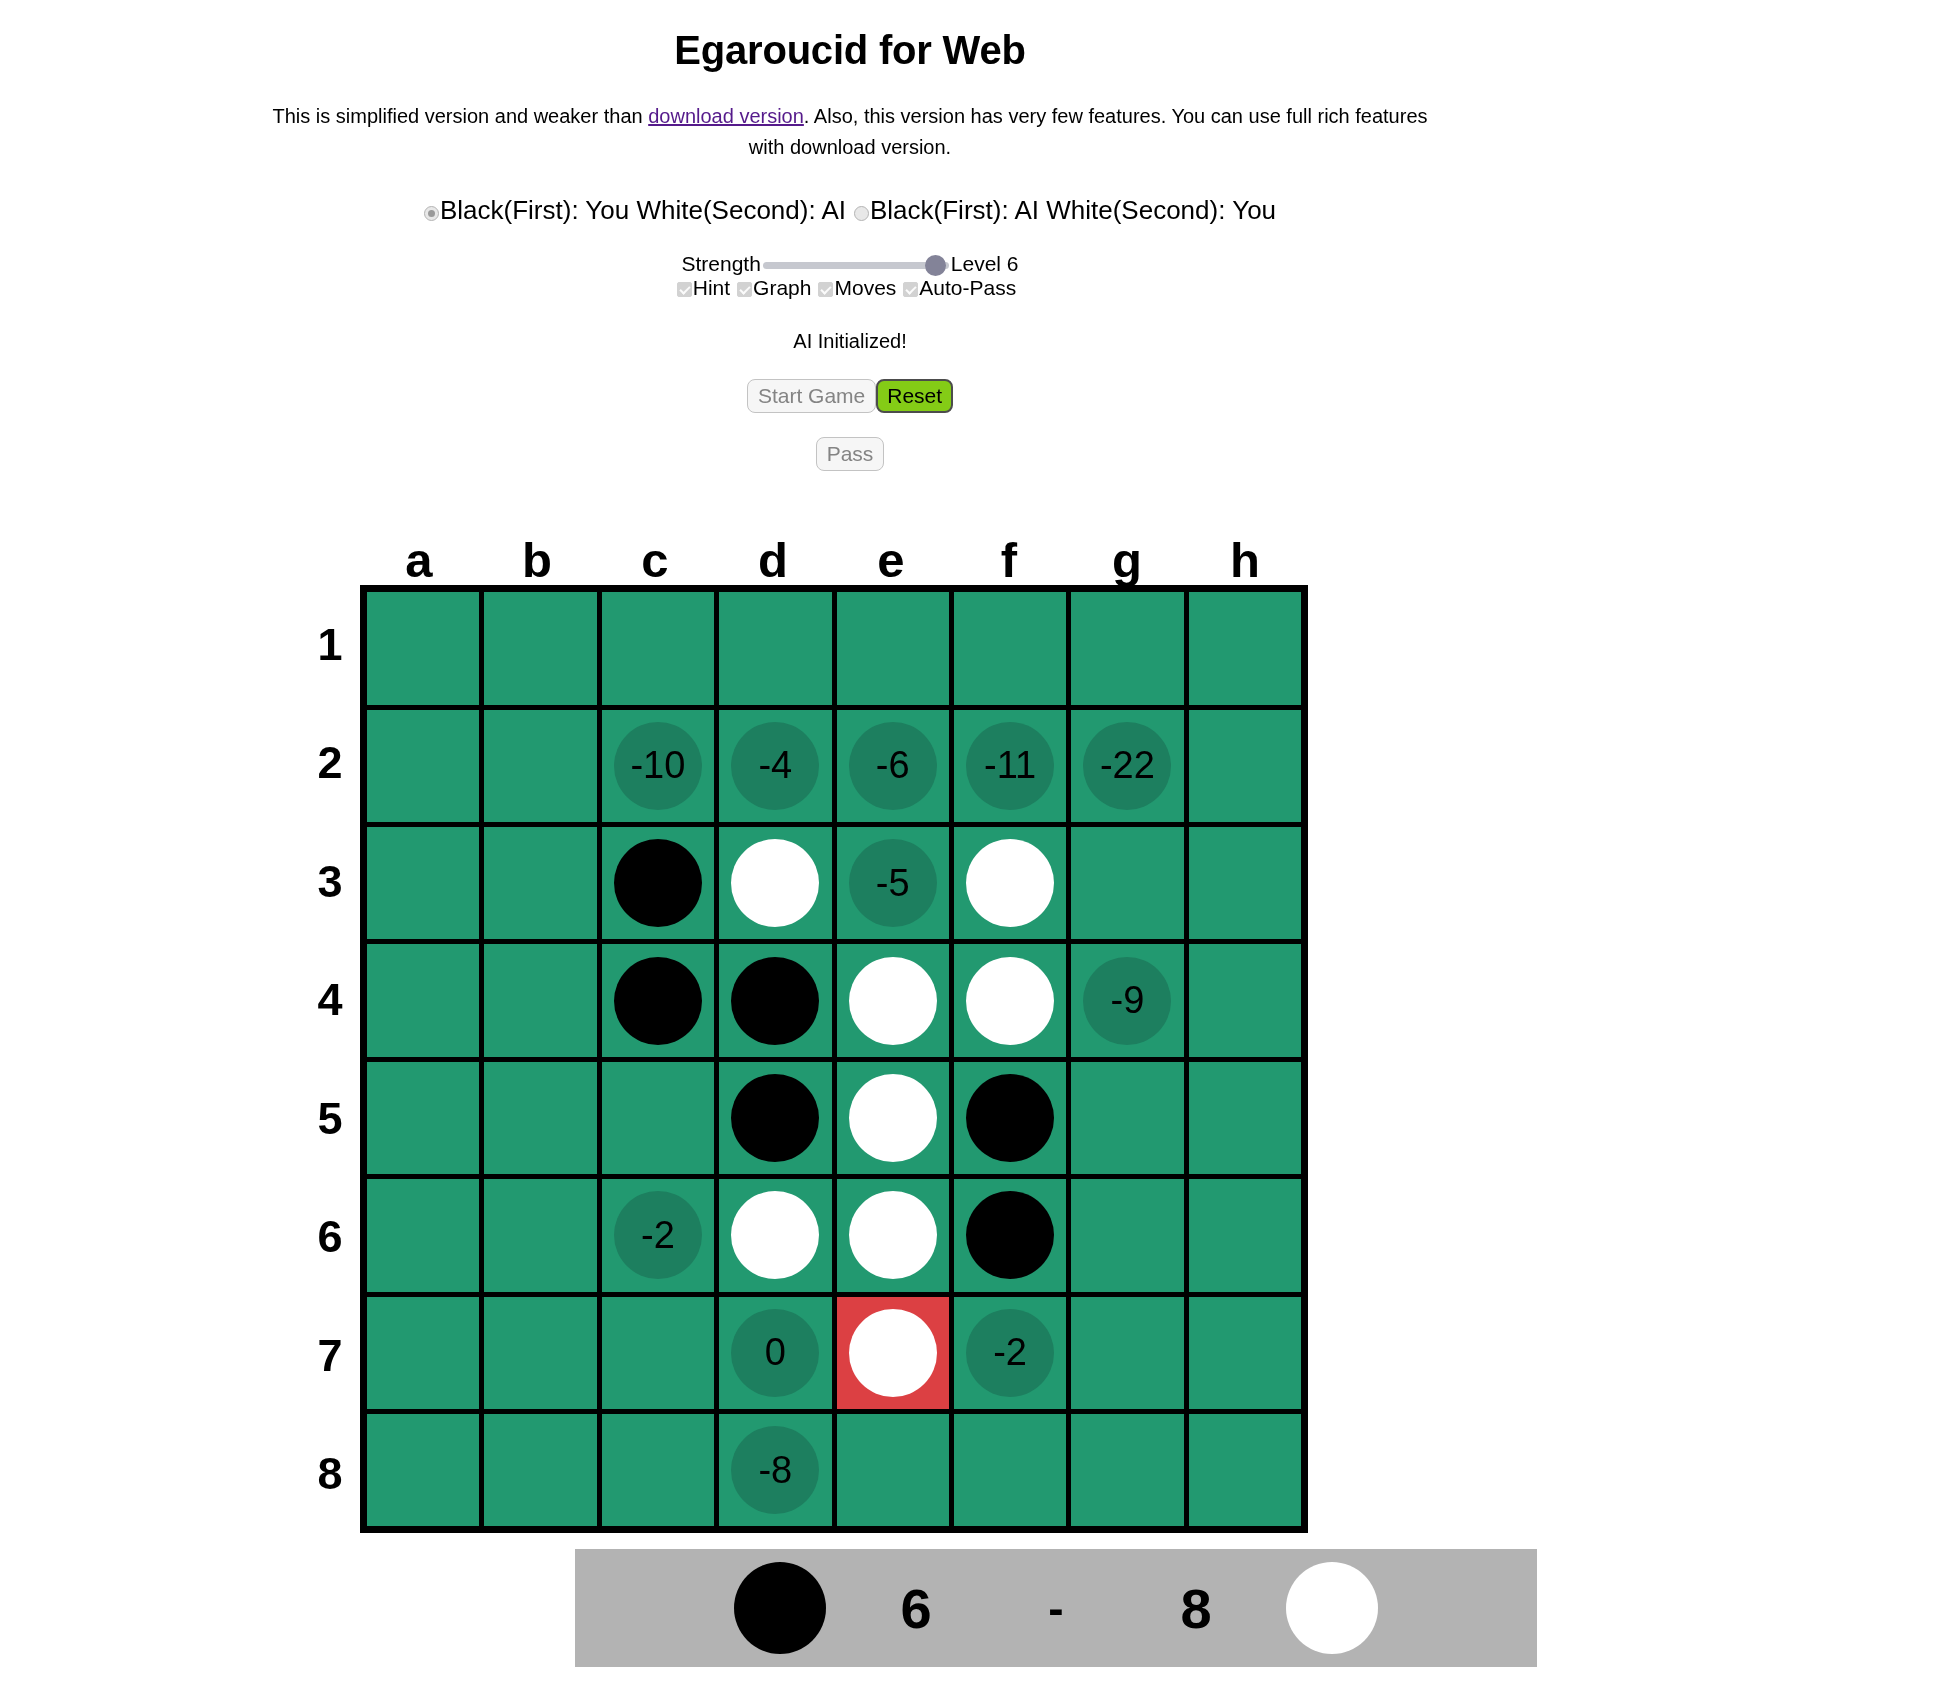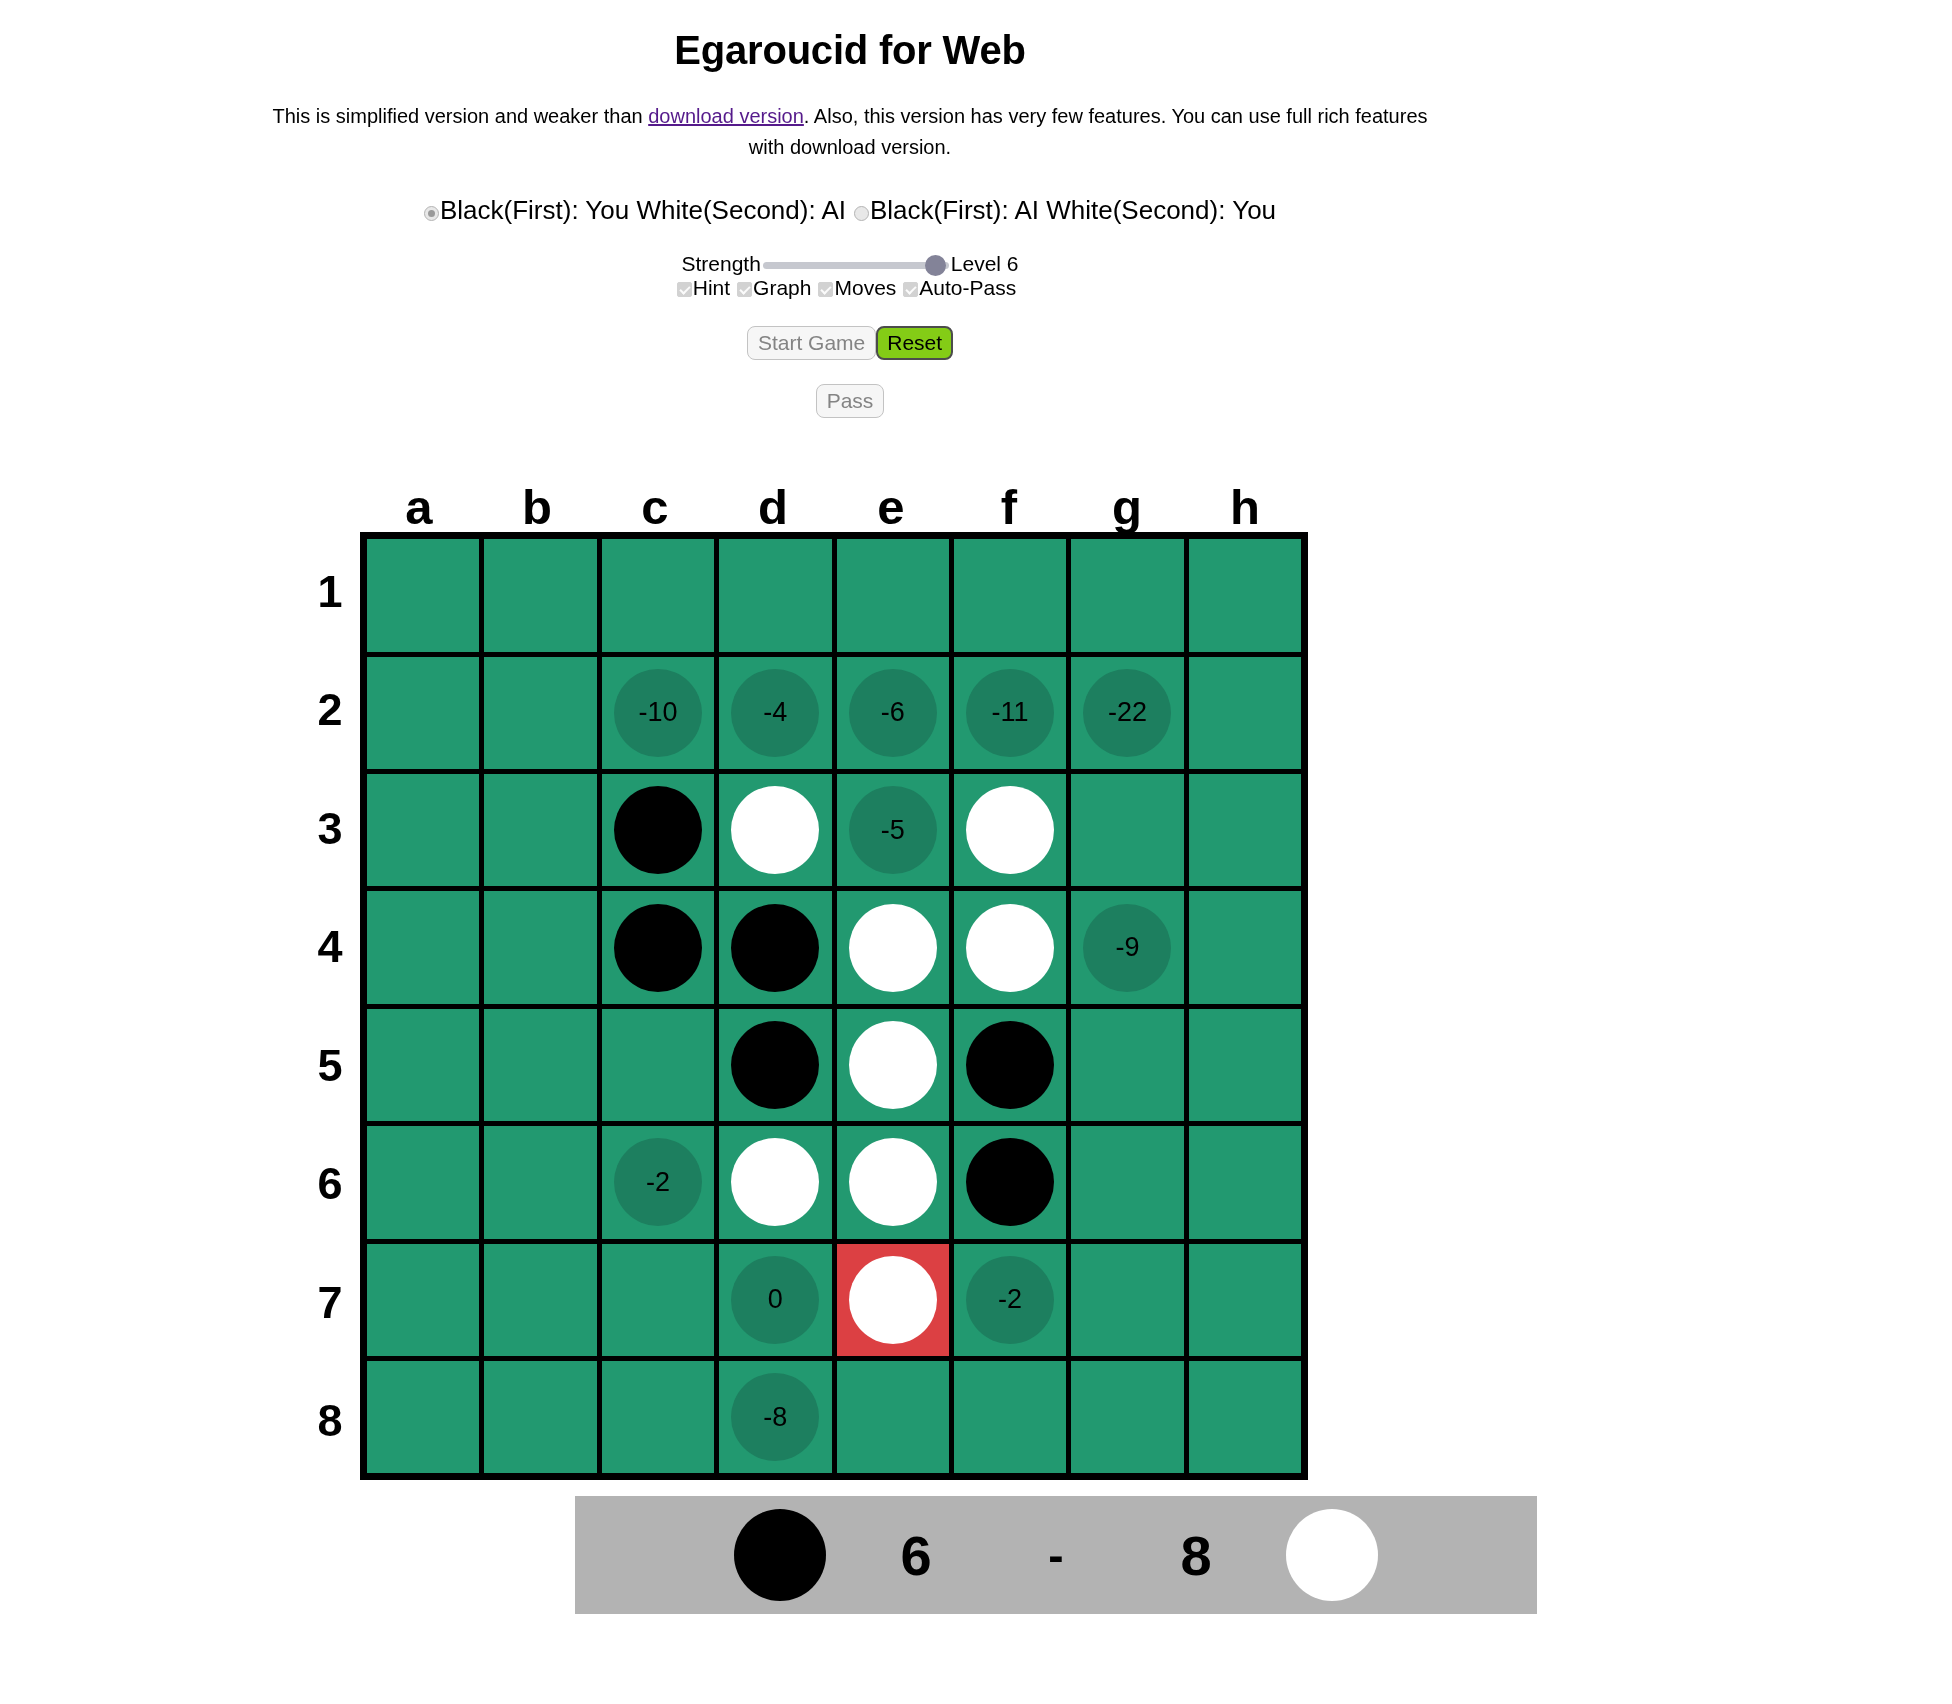--- a/index.html
+++ b/index.html
@@ -223,21 +223,21 @@
     top: 50%;
     width: 88px;
     height: 88px;
     margin-left: -44px;
     margin-top: -44px;
     border-radius: 50%;
     background: #1d7f5f;
     display: flex;
     align-items: center;
     justify-content: center;
-    font-size: 27px;
+    font-size: 38px;
     color: #000000;
     font-family: "Liberation Sans", sans-serif;
   }
   
   .score-bar {
     width: 962px;
     height: 118px;
     margin: 16px auto 0 auto;
     margin-left: 575px;
     background: #b3b3b3;
@@ -281,20 +281,21 @@
   </div>
 
   <div class="row-center strength-row">
     <span>Strength</span><span class="slider"><span class="slider-track"></span><span class="slider-thumb"></span></span><span class="lvl-label">Level 6</span>
   </div>
 
   <div class="row-center checks-row">
     <label class="check-item"><span class="cbox checked"></span><span>Hint</span></label><label class="check-item"><span class="cbox checked"></span><span>Graph</span></label><label class="check-item"><span class="cbox checked"></span><span>Moves</span></label><label class="check-item"><span class="cbox checked"></span><span>Auto-Pass</span></label>
   </div>
 
+  <div class="row-center status-row">AI Initialized!</div>
 
   <div class="row-center btn-row">
     <button class="btn">Start Game</button><button class="btn enabled">Reset</button>
   </div>
 
   <div class="row-center btn-row-2">
     <button class="btn">Pass</button>
   </div>
 
   <div class="board-wrap">

